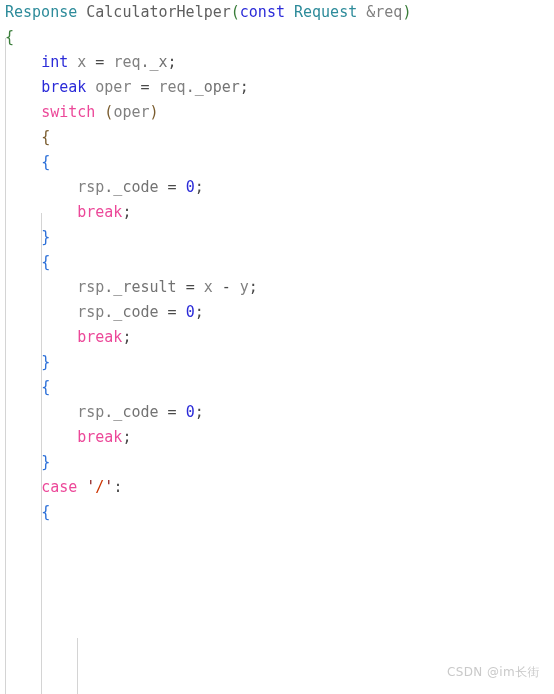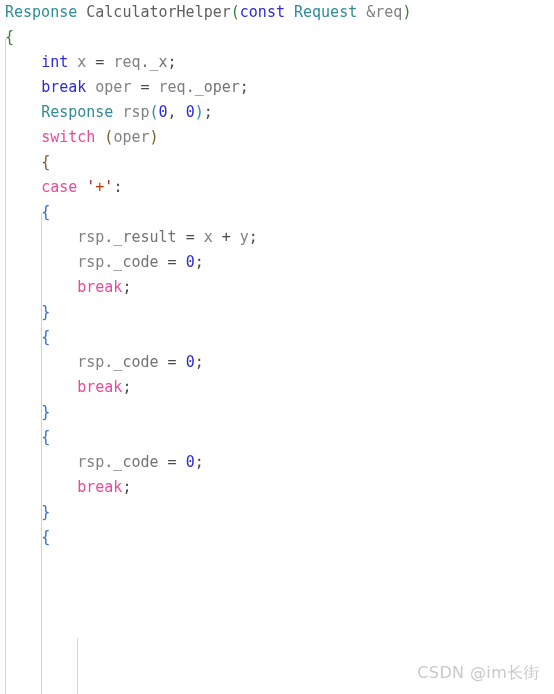--- a/index.html
+++ b/index.html
@@ -59,21 +59,21 @@
   .br1     { color: #2b6fd8; }   
   .br2     { color: #7a5c2e; }   
   .br3     { color: #2d8b9a; }   
   .op      { color: #4a4a4a; }
   .fn      { color: #5f5f5f; }
   .watermark {
     position: absolute;
     right: 14px;
     bottom: 9px;
     font-family: "DejaVu Sans", "Liberation Sans", sans-serif;
-    font-size: 16px;
+    font-size: 12px;
     color: #c9c9c9;
     letter-spacing: 0.4px;
     z-index: 5;
     white-space: pre;
   }
 </style>
 </head>
 <body>
 
 <div id="editor">
@@ -88,58 +88,57 @@
 
     <div class="line"><span class="cls">Response</span><span> </span><span class="fn">CalculatorHelper</span><span class="br0">(</span><span class="type">const</span><span> </span><span class="cls">Request</span><span> </span><span class="id">&amp;req</span><span class="br0">)</span></div>
 
     <div class="line"><span class="br0">{</span></div>
 
     <div class="line"><span>    </span><span class="type">int</span><span class="id"> x </span><span class="op">=</span><span> </span><span class="id">req</span><span class="mem">._x</span><span class="op">;</span></div>
 
     <div class="line"><span>    </span><span class="type">break</span><span class="id"> oper </span><span class="op">=</span><span> </span><span class="id">req</span><span class="mem">._oper</span><span class="op">;</span></div>
 
 
-    <div class="line"><span>    </span><span class="cls">Response</span><span> </span><span class="id">rsp</span><span class="br3">(</span><span class="num">0</span><span class="op">, </span><span class="num">0</span><span class="br3">)</span><span class="op">;</span></div>
 
     <div class="line"><span>    </span><span class="kw">switch</span><span> </span><span class="br2">(</span><span class="id">oper</span><span class="br2">)</span></div>
 
     <div class="line"><span>    </span><span class="br2">{</span></div>
 
-    <div class="line"><span>    </span><span class="kw">case</span><span> </span><span class="str">'</span><span class="chr">+</span><span class="str">'</span><span class="op">:</span></div>
 
     <div class="line"><span>    </span><span class="br1">{</span></div>
 
-    <div class="line"><span>        </span><span class="id">rsp</span><span class="mem">._result</span><span> </span><span class="op">=</span><span class="id"> x </span><span class="op">+</span><span class="id"> y</span><span class="op">;</span></div>
+
+    <div class="line"><span>        </span><span class="id">rsp</span><span class="mem">._code</span><span> </span><span class="op">=</span><span> </span><span class="num">0</span><span class="op">;</span></div>
+
+    <div class="line"><span>        </span><span class="kw">break</span><span class="op">;</span></div>
+
+    <div class="line"><span>    </span><span class="br1">}</span></div>
+
+
+    <div class="line"><span>    </span><span class="br1">{</span></div>
+
+    <div class="line"><span>        </span><span class="id">rsp</span><span class="mem">._result</span><span> </span><span class="op">=</span><span class="id"> x </span><span class="op">-</span><span class="id"> y</span><span class="op">;</span></div>
 
     <div class="line"><span>        </span><span class="id">rsp</span><span class="mem">._code</span><span> </span><span class="op">=</span><span> </span><span class="num">0</span><span class="op">;</span></div>
 
     <div class="line"><span>        </span><span class="kw">break</span><span class="op">;</span></div>
 
     <div class="line"><span>    </span><span class="br1">}</span></div>
 
 
     <div class="line"><span>    </span><span class="br1">{</span></div>
 
 
     <div class="line"><span>        </span><span class="id">rsp</span><span class="mem">._code</span><span> </span><span class="op">=</span><span> </span><span class="num">0</span><span class="op">;</span></div>
 
     <div class="line"><span>        </span><span class="kw">break</span><span class="op">;</span></div>
 
     <div class="line"><span>    </span><span class="br1">}</span></div>
 
-
-    <div class="line"><span>    </span><span class="br1">{</span></div>
-
-
-    <div class="line"><span>        </span><span class="id">rsp</span><span class="mem">._code</span><span> </span><span class="op">=</span><span> </span><span class="num">0</span><span class="op">;</span></div>
-
-    <div class="line"><span>        </span><span class="kw">break</span><span class="op">;</span></div>
-
-    <div class="line"><span>    </span><span class="br1">}</span></div>
-
+    <div class="line"><span>    </span><span class="kw">case</span><span> </span><span class="str">'</span><span class="chr">/</span><span class="str">'</span><span class="op">:</span></div>
 
     <div class="line"><span>    </span><span class="br1">{</span></div>
 
   </div>
 
   <div class="watermark">CSDN @im长街</div>
 
 </div>
 
 </body></html>

